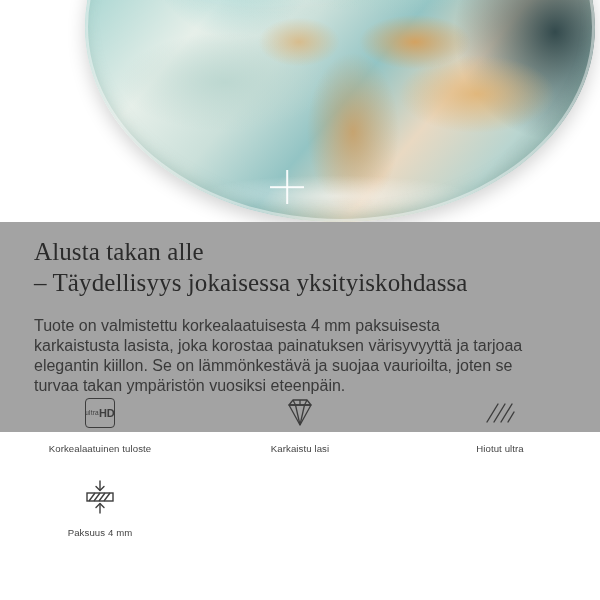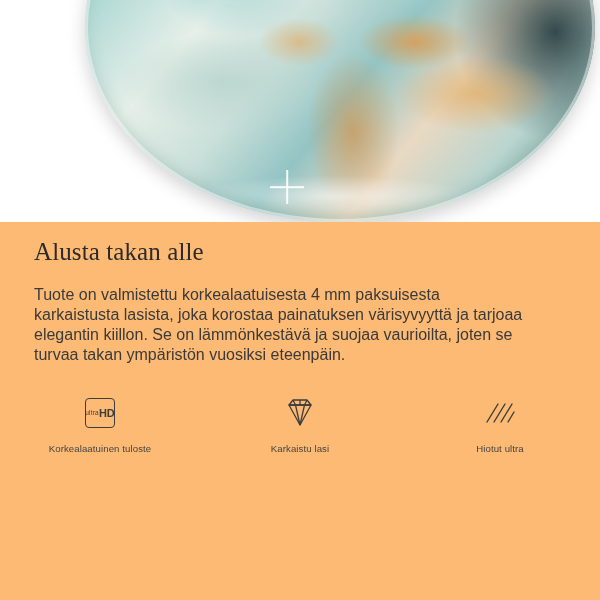--- a/index.html
+++ b/index.html
@@ -5,22 +5,22 @@
   * { box-sizing: border-box; }
   html, body {
     margin: 0; padding: 0;
     width: 600px; height: 600px;
     background: #ffffff;
     font-family: "Liberation Sans", sans-serif;
     overflow: hidden;
   }
   .page {
     position: relative;
-    width: 600px; height: 600px;
-    background: #fdba74;
+    width: 600px; height: 432px;
+    background: #a3a3a3;
   }
 
   
   .hero {
     position: absolute;
     top: 0; left: 0;
     width: 600px; height: 222px;
     overflow: hidden;
     background: #ffffff;
   }
@@ -146,20 +146,21 @@
 <div class="page">
 
   <div class="hero">
     <div class="hero-disc"></div>
     <div class="hero-sparkle"></div>
   </div>
 
   <div class="content">
     <h1 class="headline">
       <span>Alusta takan alle</span>
+      <span class="l2">– Täydellisyys jokaisessa yksityiskohdassa</span>
     </h1>
     <p class="body-copy">Tuote on valmistettu korkealaatuisesta 4 mm paksuisesta karkaistusta lasista, joka korostaa painatuksen värisyvyyttä ja tarjoaa elegantin kiillon. Se on lämmönkestävä ja suojaa vaurioilta, joten se turvaa takan ympäristön vuosiksi eteenpäin.</p>
   </div>
 
   <div class="features">
 
 
     <div class="feature">
       <div class="feature-icon">
         <div class="ultrahd">
@@ -191,15 +192,31 @@
         <svg width="38" height="34" viewBox="0 0 38 34" fill="none" stroke="#3d3d3d" stroke-width="1.4">
           <path d="M6 26 L17 8" stroke-linecap="round"></path>
           <path d="M13 26 L24 8" stroke-linecap="round"></path>
           <path d="M20 26 L31 8" stroke-linecap="round"></path>
           <path d="M27 26 L33 16" stroke-linecap="round"></path>
         </svg>
       </div>
       <div class="feature-label">Hiotut ultra</div>
     </div>
 
+    <div class="feature">
+      <div class="feature-icon">
+        <svg width="38" height="38" viewBox="0 0 38 38" fill="none" stroke="#3d3d3d" stroke-width="1.4">
+          <line x1="19" y1="3" x2="19" y2="12" stroke-linecap="round"></line>
+          <polyline points="15,8.5 19,12.5 23,8.5" stroke-linecap="round" stroke-linejoin="round"></polyline>
+          <line x1="19" y1="35" x2="19" y2="26" stroke-linecap="round"></line>
+          <polyline points="15,29.5 19,25.5 23,29.5" stroke-linecap="round" stroke-linejoin="round"></polyline>
+          <rect x="6" y="15" width="26" height="8"></rect>
+          <line x1="8" y1="23" x2="14" y2="15"></line>
+          <line x1="13" y1="23" x2="19" y2="15"></line>
+          <line x1="18" y1="23" x2="24" y2="15"></line>
+          <line x1="23" y1="23" x2="29" y2="15"></line>
+        </svg>
+      </div>
+      <div class="feature-label">Paksuus 4 mm</div>
+    </div>
 
   </div>
 </div>
 
 </body></html>

